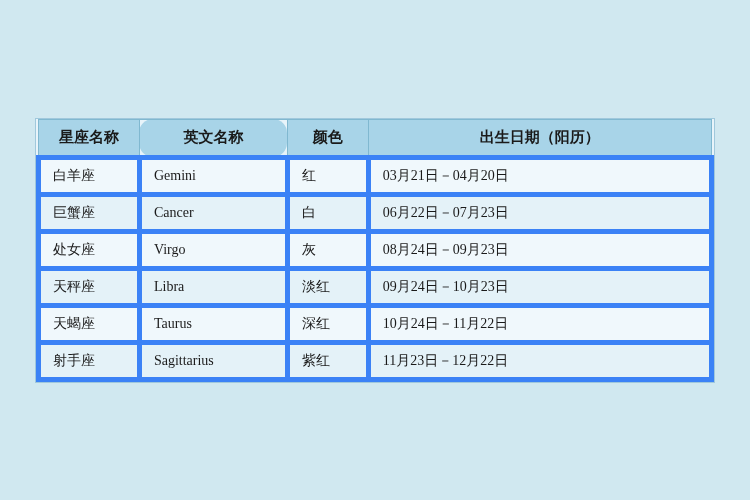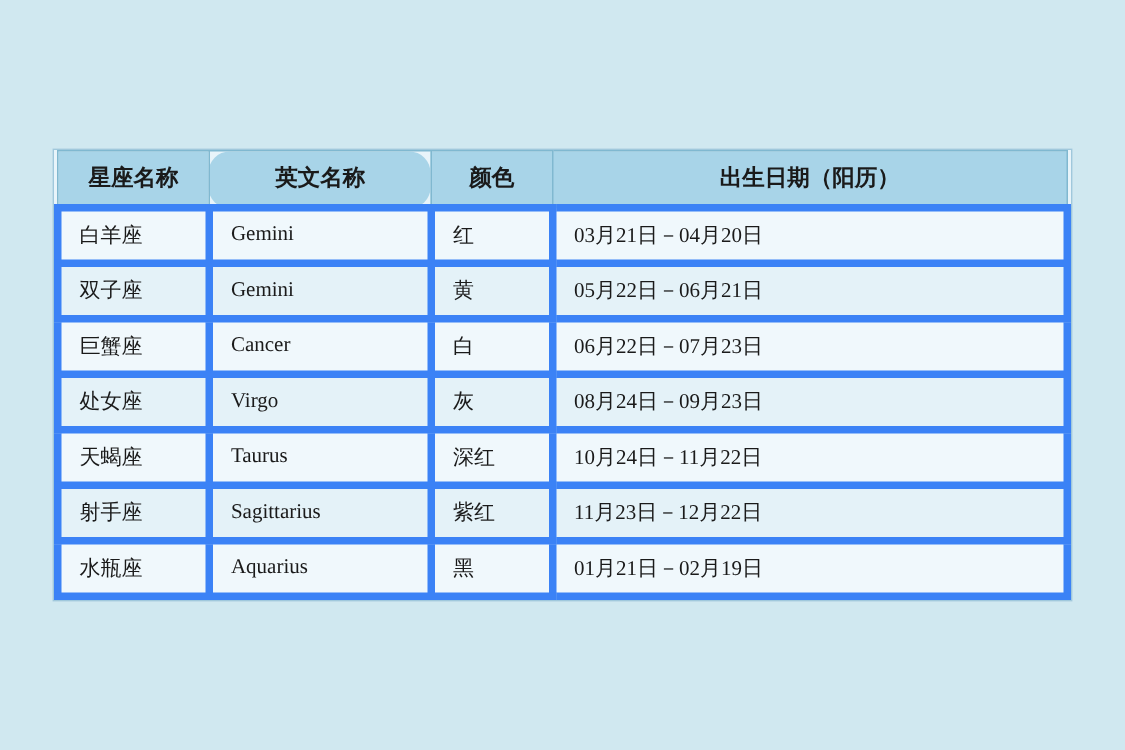--- a/index.html
+++ b/index.html
@@ -78,50 +78,44 @@
       </tr>
     </thead>
     <tbody id="table-body">
     <tr>
           <td>白羊座</td>
           <td>Gemini</td>
           <td>红</td>
           <td>03月21日－04月20日</td>
         </tr>
         <tr>
-          <td>双子座</td>
-          <td>Gemini</td>
-          <td>黄</td>
-          <td>05月22日－06月21日</td>
-        </tr>
-        <tr>
           <td>巨蟹座</td>
           <td>Cancer</td>
           <td>白</td>
           <td>06月22日－07月23日</td>
         </tr>
         <tr>
           <td>处女座</td>
           <td>Virgo</td>
           <td>灰</td>
           <td>08月24日－09月23日</td>
+        </tr>
+        <tr>
+          <td>天秤座</td>
+          <td>Libra</td>
+          <td>淡红</td>
+          <td>09月24日－10月23日</td>
         </tr>
         <tr>
           <td>天蝎座</td>
           <td>Taurus</td>
           <td>深红</td>
           <td>10月24日－11月22日</td>
         </tr>
         <tr>
           <td>射手座</td>
           <td>Sagittarius</td>
           <td>紫红</td>
           <td>11月23日－12月22日</td>
         </tr>
-        <tr>
-          <td>水瓶座</td>
-          <td>Aquarius</td>
-          <td>黑</td>
-          <td>01月21日－02月19日</td>
-        </tr>
       </tbody>
   </table>
 </div>
 
 </body></html>

